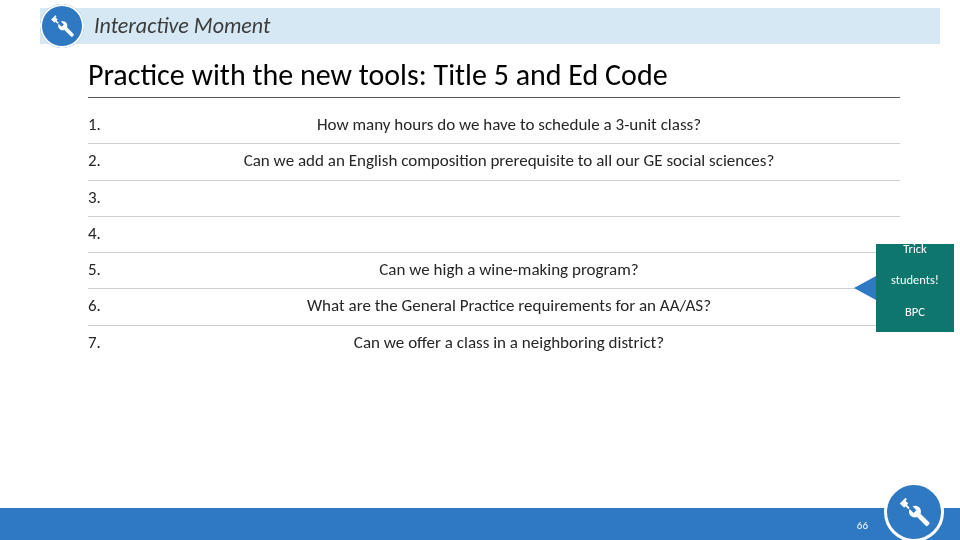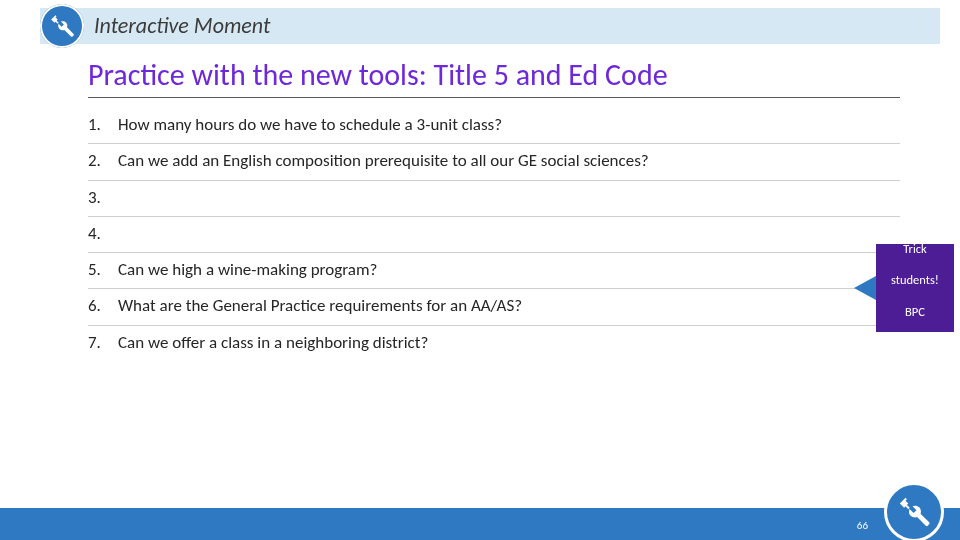--- a/index.html
+++ b/index.html
@@ -15,42 +15,42 @@
   }
   .tools-badge svg { width: 26px; height: 26px; fill: #fff; }
   .section-title {
     position: absolute; top: 12px; left: 94px;
     font-style: italic; font-size: 22px; color: #3b3b3b;
   }
 
   
   .practice-title {
     position: absolute; top: 56px; left: 88px; right: 60px;
-    font-size: 30px; color: #6d28d9; font-weight: 400;
+    font-size: 30px; color: #000000; font-weight: 400;
     border-bottom: 1.5px solid #595959; padding-bottom: 4px;
   }
 
   
   .qlist {
     position: absolute; top: 108px; left: 88px; right: 60px;
     list-style: none;
   }
   .qrow {
     display: flex; align-items: flex-start;
     font-size: 17px; line-height: 1.25;
     padding: 6px 0 8px 0;
     border-bottom: 1px solid #cfcfcf;
   }
   .qnum { width: 30px; flex: 0 0 30px; }
-  .qtext { flex: 1 1 auto; }
+  .qtext { flex: 1 1 auto; text-align: center; }
 
   
   .callout {
     position: absolute; top: 244px; right: 6px; width: 78px; height: 88px;
-    background: #4c1d95; color: #fff; display: flex; align-items: center; justify-content: center;
+    background: #0f766e; color: #fff; display: flex; align-items: center; justify-content: center;
     text-align: center; font-size: 12.5px; line-height: 1.25; padding: 6px;
   }
   .callout .txt { position: relative; z-index: 2; white-space: pre-line; }
   .callout::before {
     content: ""; position: absolute; left: -22px; top: 32px;
     border-top: 12px solid transparent; border-bottom: 12px solid transparent;
     border-right: 22px solid #2f78c2;
   }
   .callout .underline { text-decoration: underline; }
 

